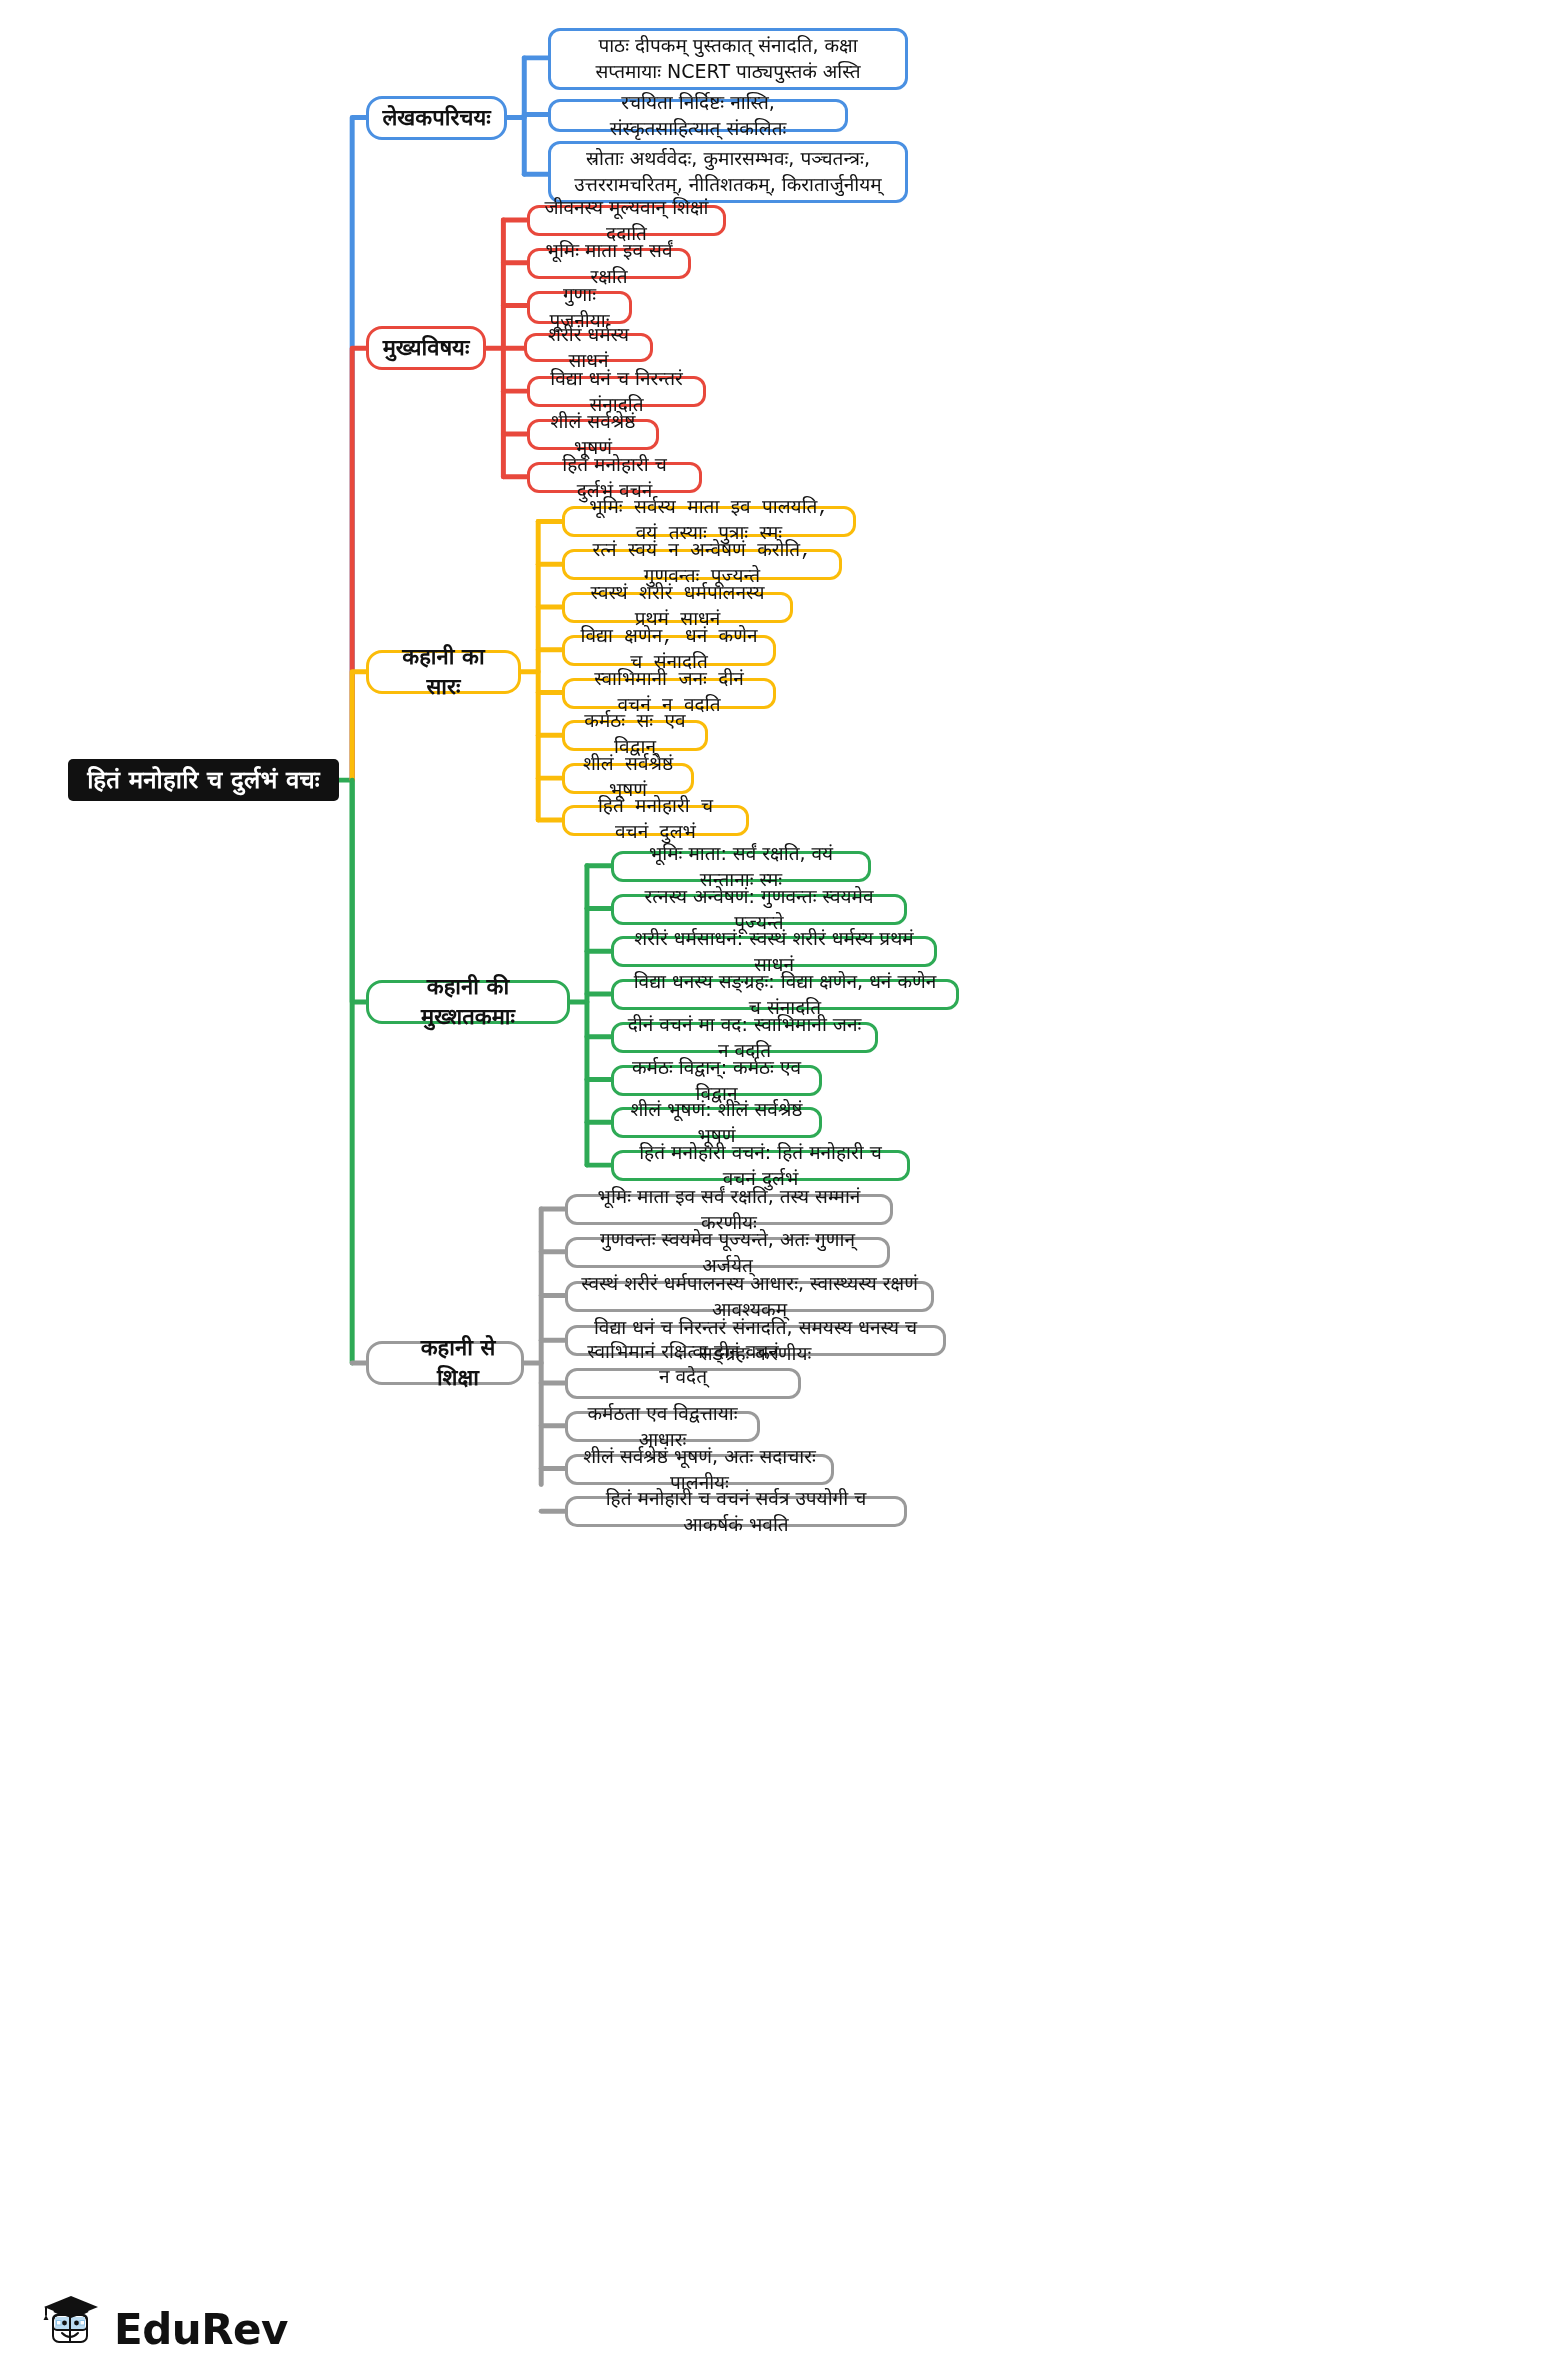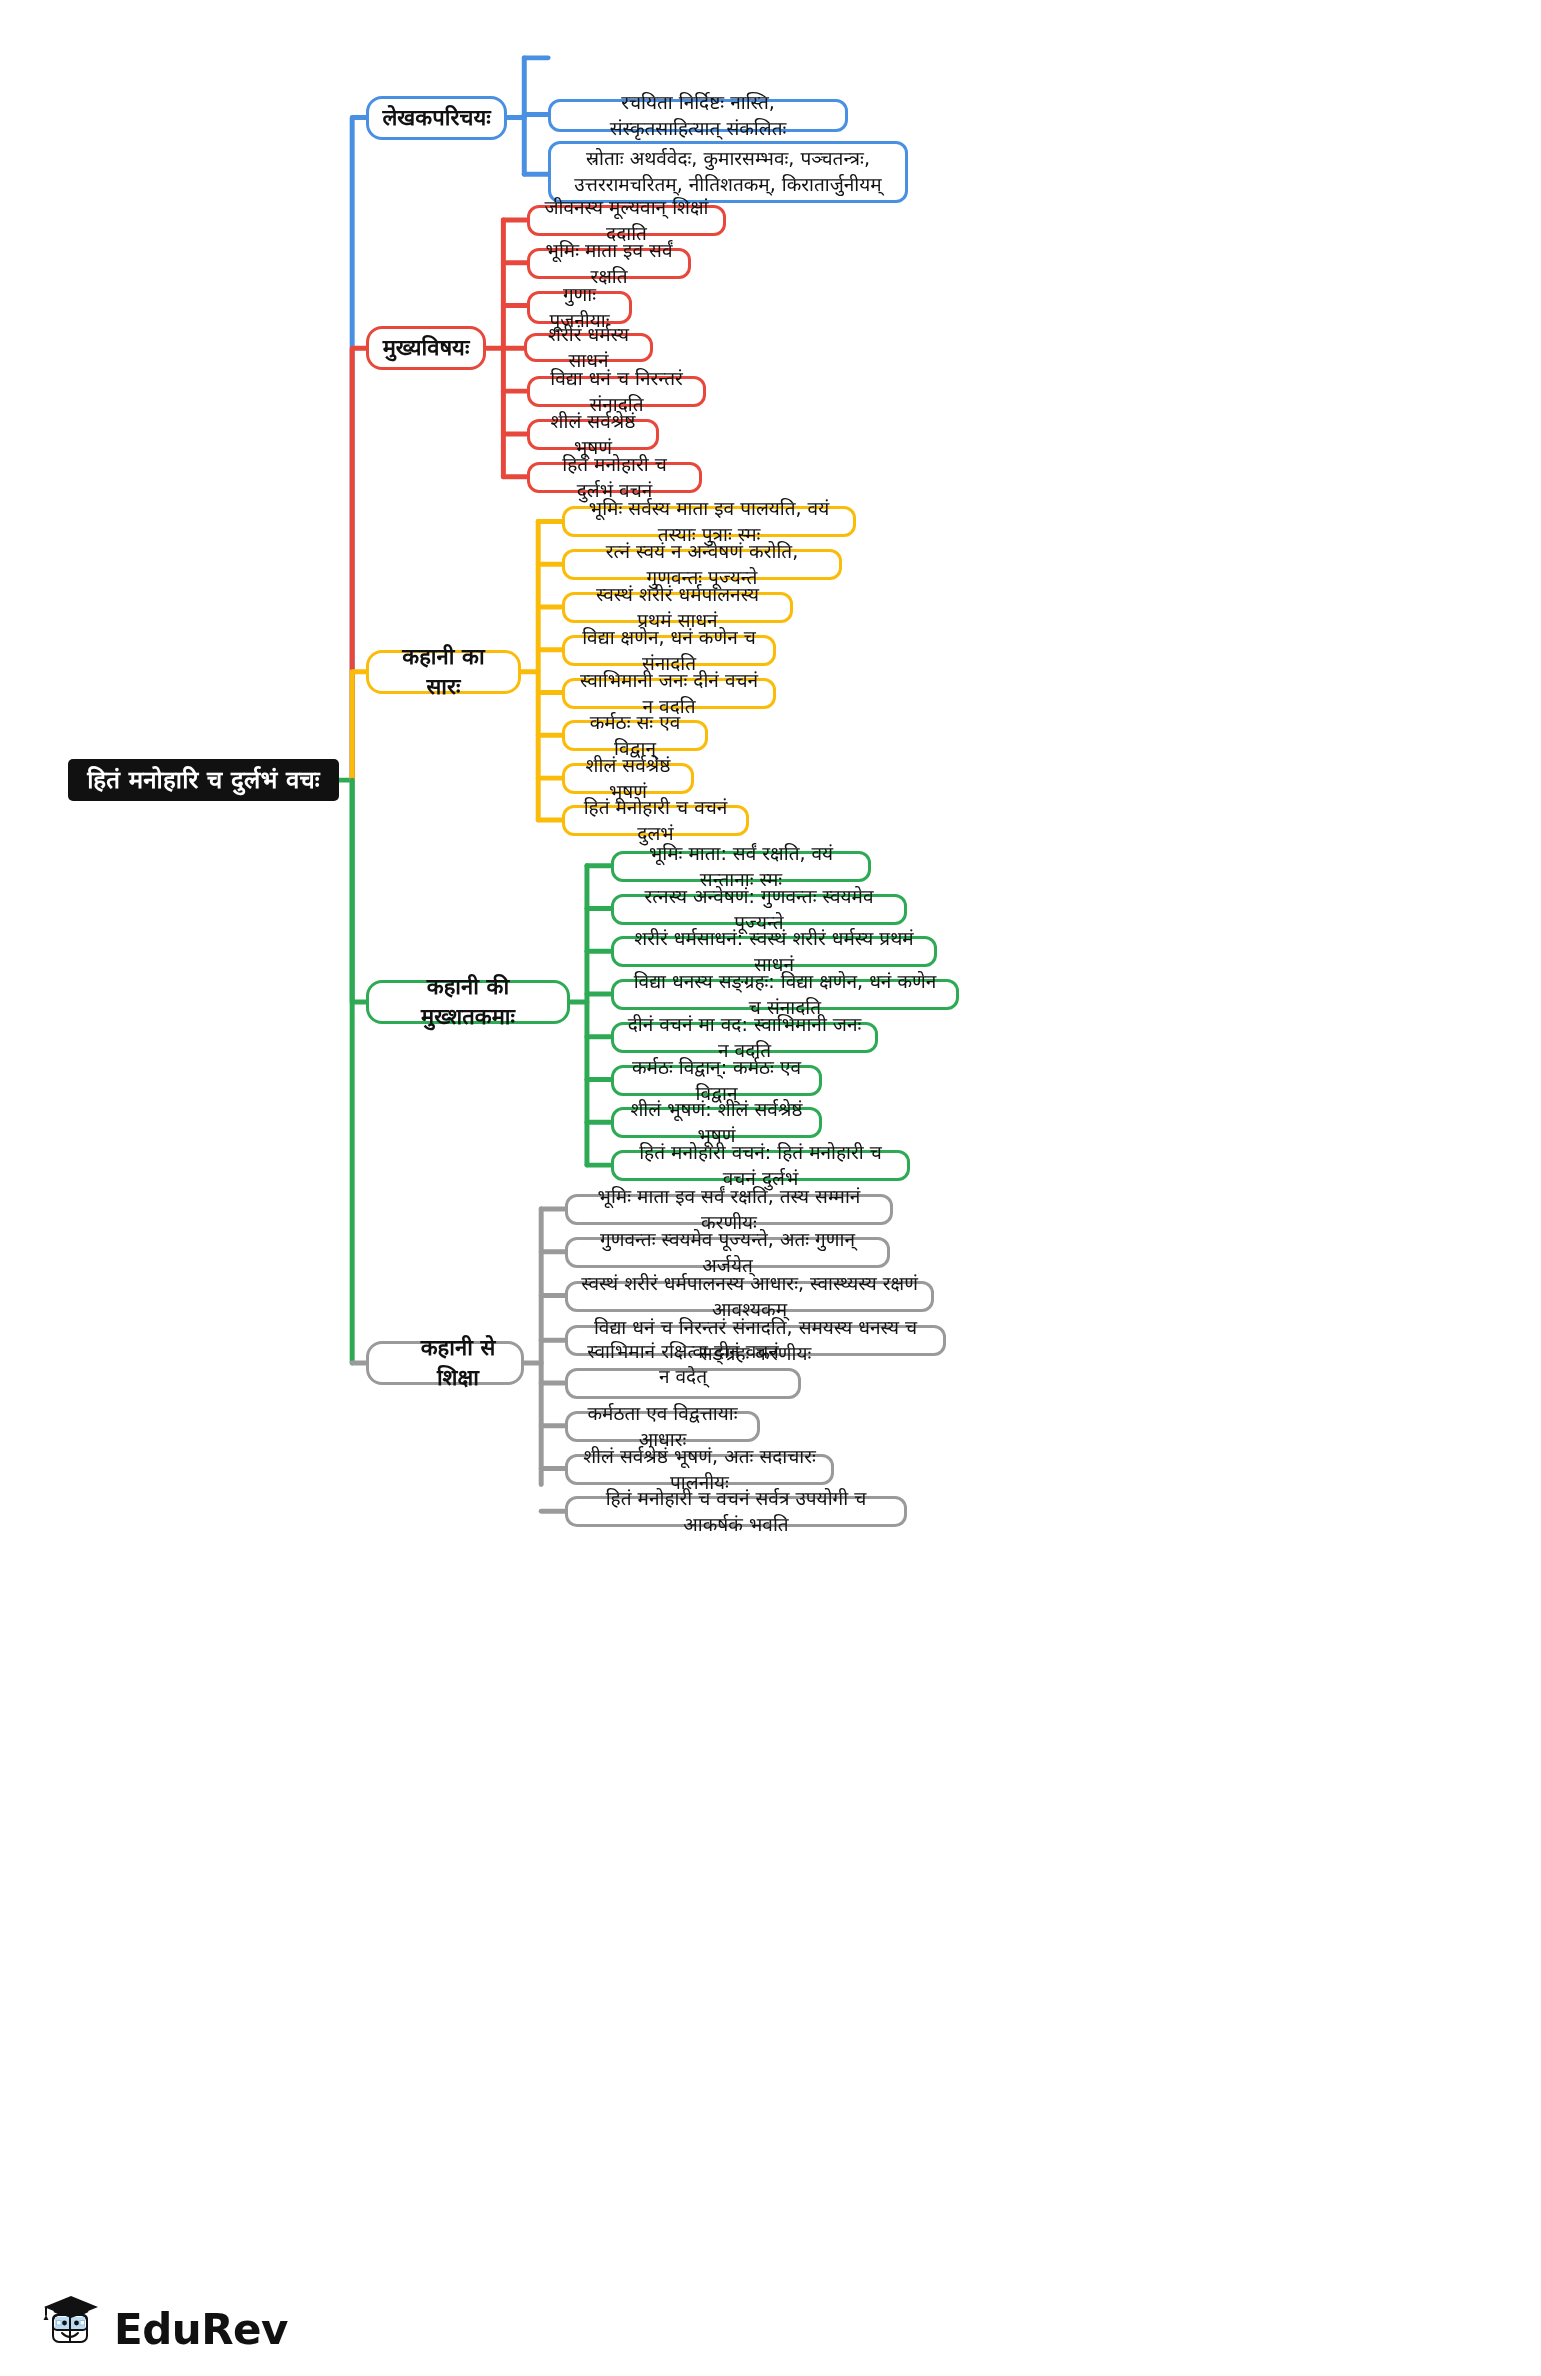--- a/index.html
+++ b/index.html
@@ -62,21 +62,21 @@
     padding: 6px 13px;
   }
   .c-blue   { border-color: #4a90e2; }
   .c-red    { border-color: #e8483c; }
   .c-yellow { border-color: #fbbc09; }
   .c-green  { border-color: #2eaa55; }
   .c-gray   { border-color: #9a9a9a; padding-left: 40px; }
 
   .leaf-blue  { border-color: #4a90e2; }
   .leaf-red   { border-color: #e8483c; }
-  .leaf-yellow{ border-color: #fbbc09; }
+  .leaf-yellow{ border-color: #fbbc09; font-family: Liberation Mono, monospace; }
   .leaf-green { border-color: #2eaa55; }
   .leaf-gray  { border-color: #9a9a9a; }
 
   
   #footer-logo {
     position: absolute;
     left: 40px;
     bottom: 22px;
     display: flex;
     align-items: flex-end;
@@ -165,20 +165,23 @@
   </svg>
 
   <div class="node root" style="left:68px; top:759px; width:271px; height:42px;align-items:center;">
     <span>हितं मनोहारि च दुर्लभं वचः</span>
   </div>
 
   <div class="node branch c-blue" style="left:366px; top:96px; width:141px; height:44px;">
     <span>लेखकपरिचयः</span>
   </div>
 
+  <div class="node leaf leaf-blue" style="left:548px; top:28px; width:360px; height:62px;">
+    <span>पाठः दीपकम् पुस्तकात् संनादति, कक्षा सप्तमायाः NCERT पाठ्यपुस्तकं अस्ति</span>
+  </div>
   <div class="node leaf leaf-blue" style="left:548px; top:99px; width:300px; height:33px;">
     <span>रचयिता निर्दिष्टः नास्ति, संस्कृतसाहित्यात् संकलितः</span>
   </div>
   <div class="node leaf leaf-blue" style="left:548px; top:141px; width:360px; height:62px;">
     <span>स्रोताः अथर्ववेदः, कुमारसम्भवः, पञ्चतन्त्रः, उत्तररामचरितम्, नीतिशतकम्, किरातार्जुनीयम्</span>
   </div>
 
   <div class="node branch c-red" style="left:366px; top:326px; width:120px; height:44px;">
     <span>मुख्यविषयः</span>
   </div>

